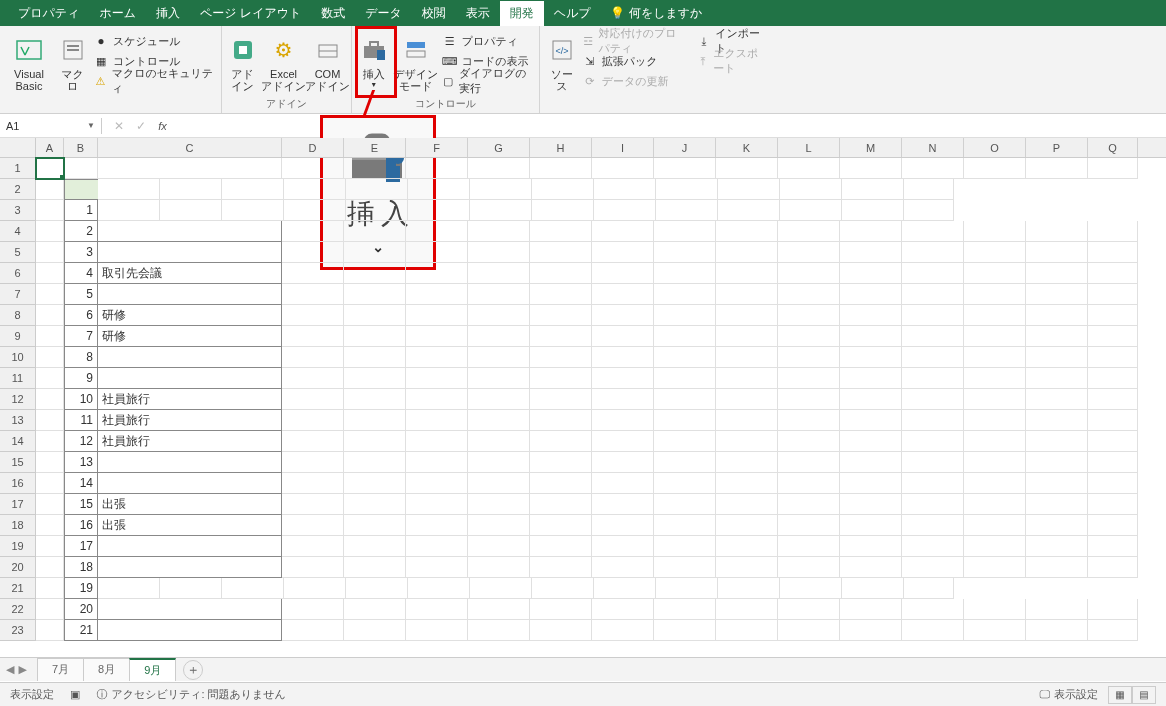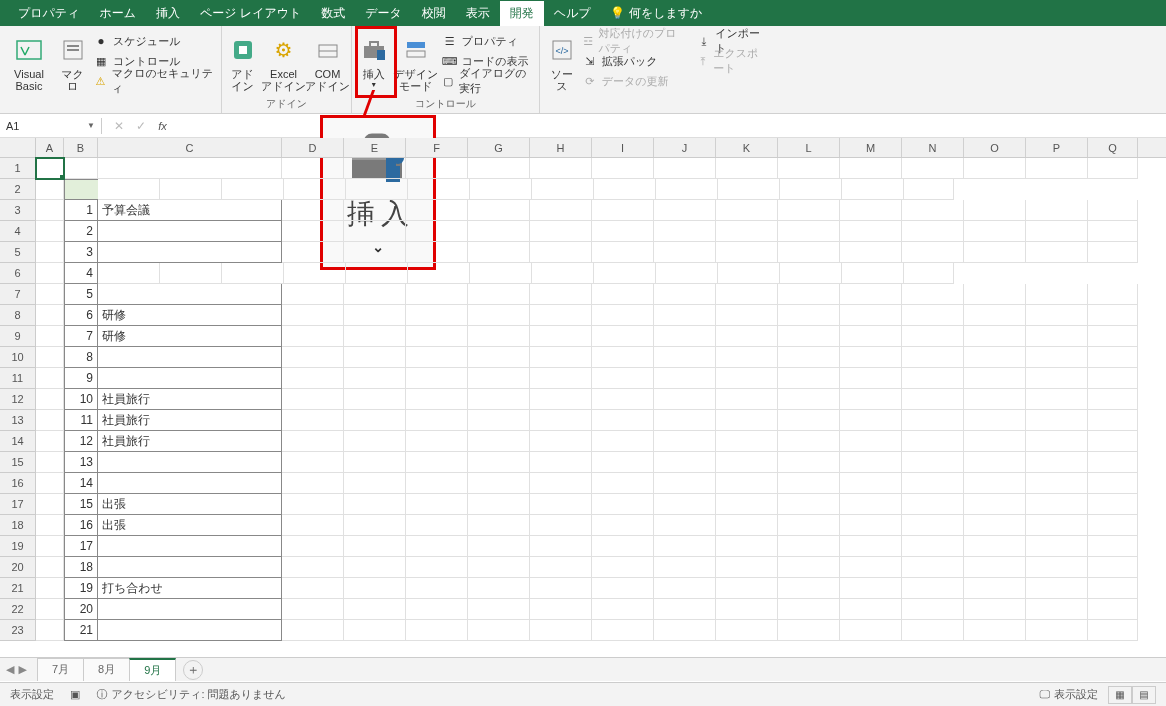--- a/index.html
+++ b/index.html
@@ -324,21 +324,20 @@
         <div class="cell" style="width: 62px;"></div>
         <div class="cell" style="width: 62px;"></div>
         <div class="cell" style="width: 62px;"></div>
         <div class="cell" style="width: 62px;"></div>
         <div class="cell" style="width: 50px;"></div>
       </div>
       <div class="row">
         <div class="rh">3</div>
         <div class="cell" style="width: 28px;"></div>
         <div class="cell num b-l b-r b-b" style="width: 34px;">1</div>
-        <div class="cell b-r b-b" style="width: 184px;">予算会議</div>
         <div class="cell" style="width: 62px;"></div>
         <div class="cell" style="width: 62px;"></div>
         <div class="cell" style="width: 62px;"></div>
         <div class="cell" style="width: 62px;"></div>
         <div class="cell" style="width: 62px;"></div>
         <div class="cell" style="width: 62px;"></div>
         <div class="cell" style="width: 62px;"></div>
         <div class="cell" style="width: 62px;"></div>
         <div class="cell" style="width: 62px;"></div>
         <div class="cell" style="width: 62px;"></div>
@@ -384,20 +383,21 @@
         <div class="cell" style="width: 62px;"></div>
         <div class="cell" style="width: 62px;"></div>
         <div class="cell" style="width: 62px;"></div>
         <div class="cell" style="width: 62px;"></div>
         <div class="cell" style="width: 50px;"></div>
       </div>
       <div class="row">
         <div class="rh">6</div>
         <div class="cell" style="width: 28px;"></div>
         <div class="cell num b-l b-r b-b" style="width: 34px;">4</div>
+        <div class="cell b-r b-b" style="width: 184px;">取引先会議</div>
         <div class="cell" style="width: 62px;"></div>
         <div class="cell" style="width: 62px;"></div>
         <div class="cell" style="width: 62px;"></div>
         <div class="cell" style="width: 62px;"></div>
         <div class="cell" style="width: 62px;"></div>
         <div class="cell" style="width: 62px;"></div>
         <div class="cell" style="width: 62px;"></div>
         <div class="cell" style="width: 62px;"></div>
         <div class="cell" style="width: 62px;"></div>
         <div class="cell" style="width: 62px;"></div>
@@ -683,21 +683,20 @@
         <div class="cell" style="width: 62px;"></div>
         <div class="cell" style="width: 62px;"></div>
         <div class="cell" style="width: 62px;"></div>
         <div class="cell" style="width: 62px;"></div>
         <div class="cell" style="width: 50px;"></div>
       </div>
       <div class="row">
         <div class="rh">21</div>
         <div class="cell" style="width: 28px;"></div>
         <div class="cell num b-l b-r b-b" style="width: 34px;">19</div>
-        <div class="cell b-r b-b" style="width: 184px;">打ち合わせ</div>
         <div class="cell" style="width: 62px;"></div>
         <div class="cell" style="width: 62px;"></div>
         <div class="cell" style="width: 62px;"></div>
         <div class="cell" style="width: 62px;"></div>
         <div class="cell" style="width: 62px;"></div>
         <div class="cell" style="width: 62px;"></div>
         <div class="cell" style="width: 62px;"></div>
         <div class="cell" style="width: 62px;"></div>
         <div class="cell" style="width: 62px;"></div>
         <div class="cell" style="width: 62px;"></div>

